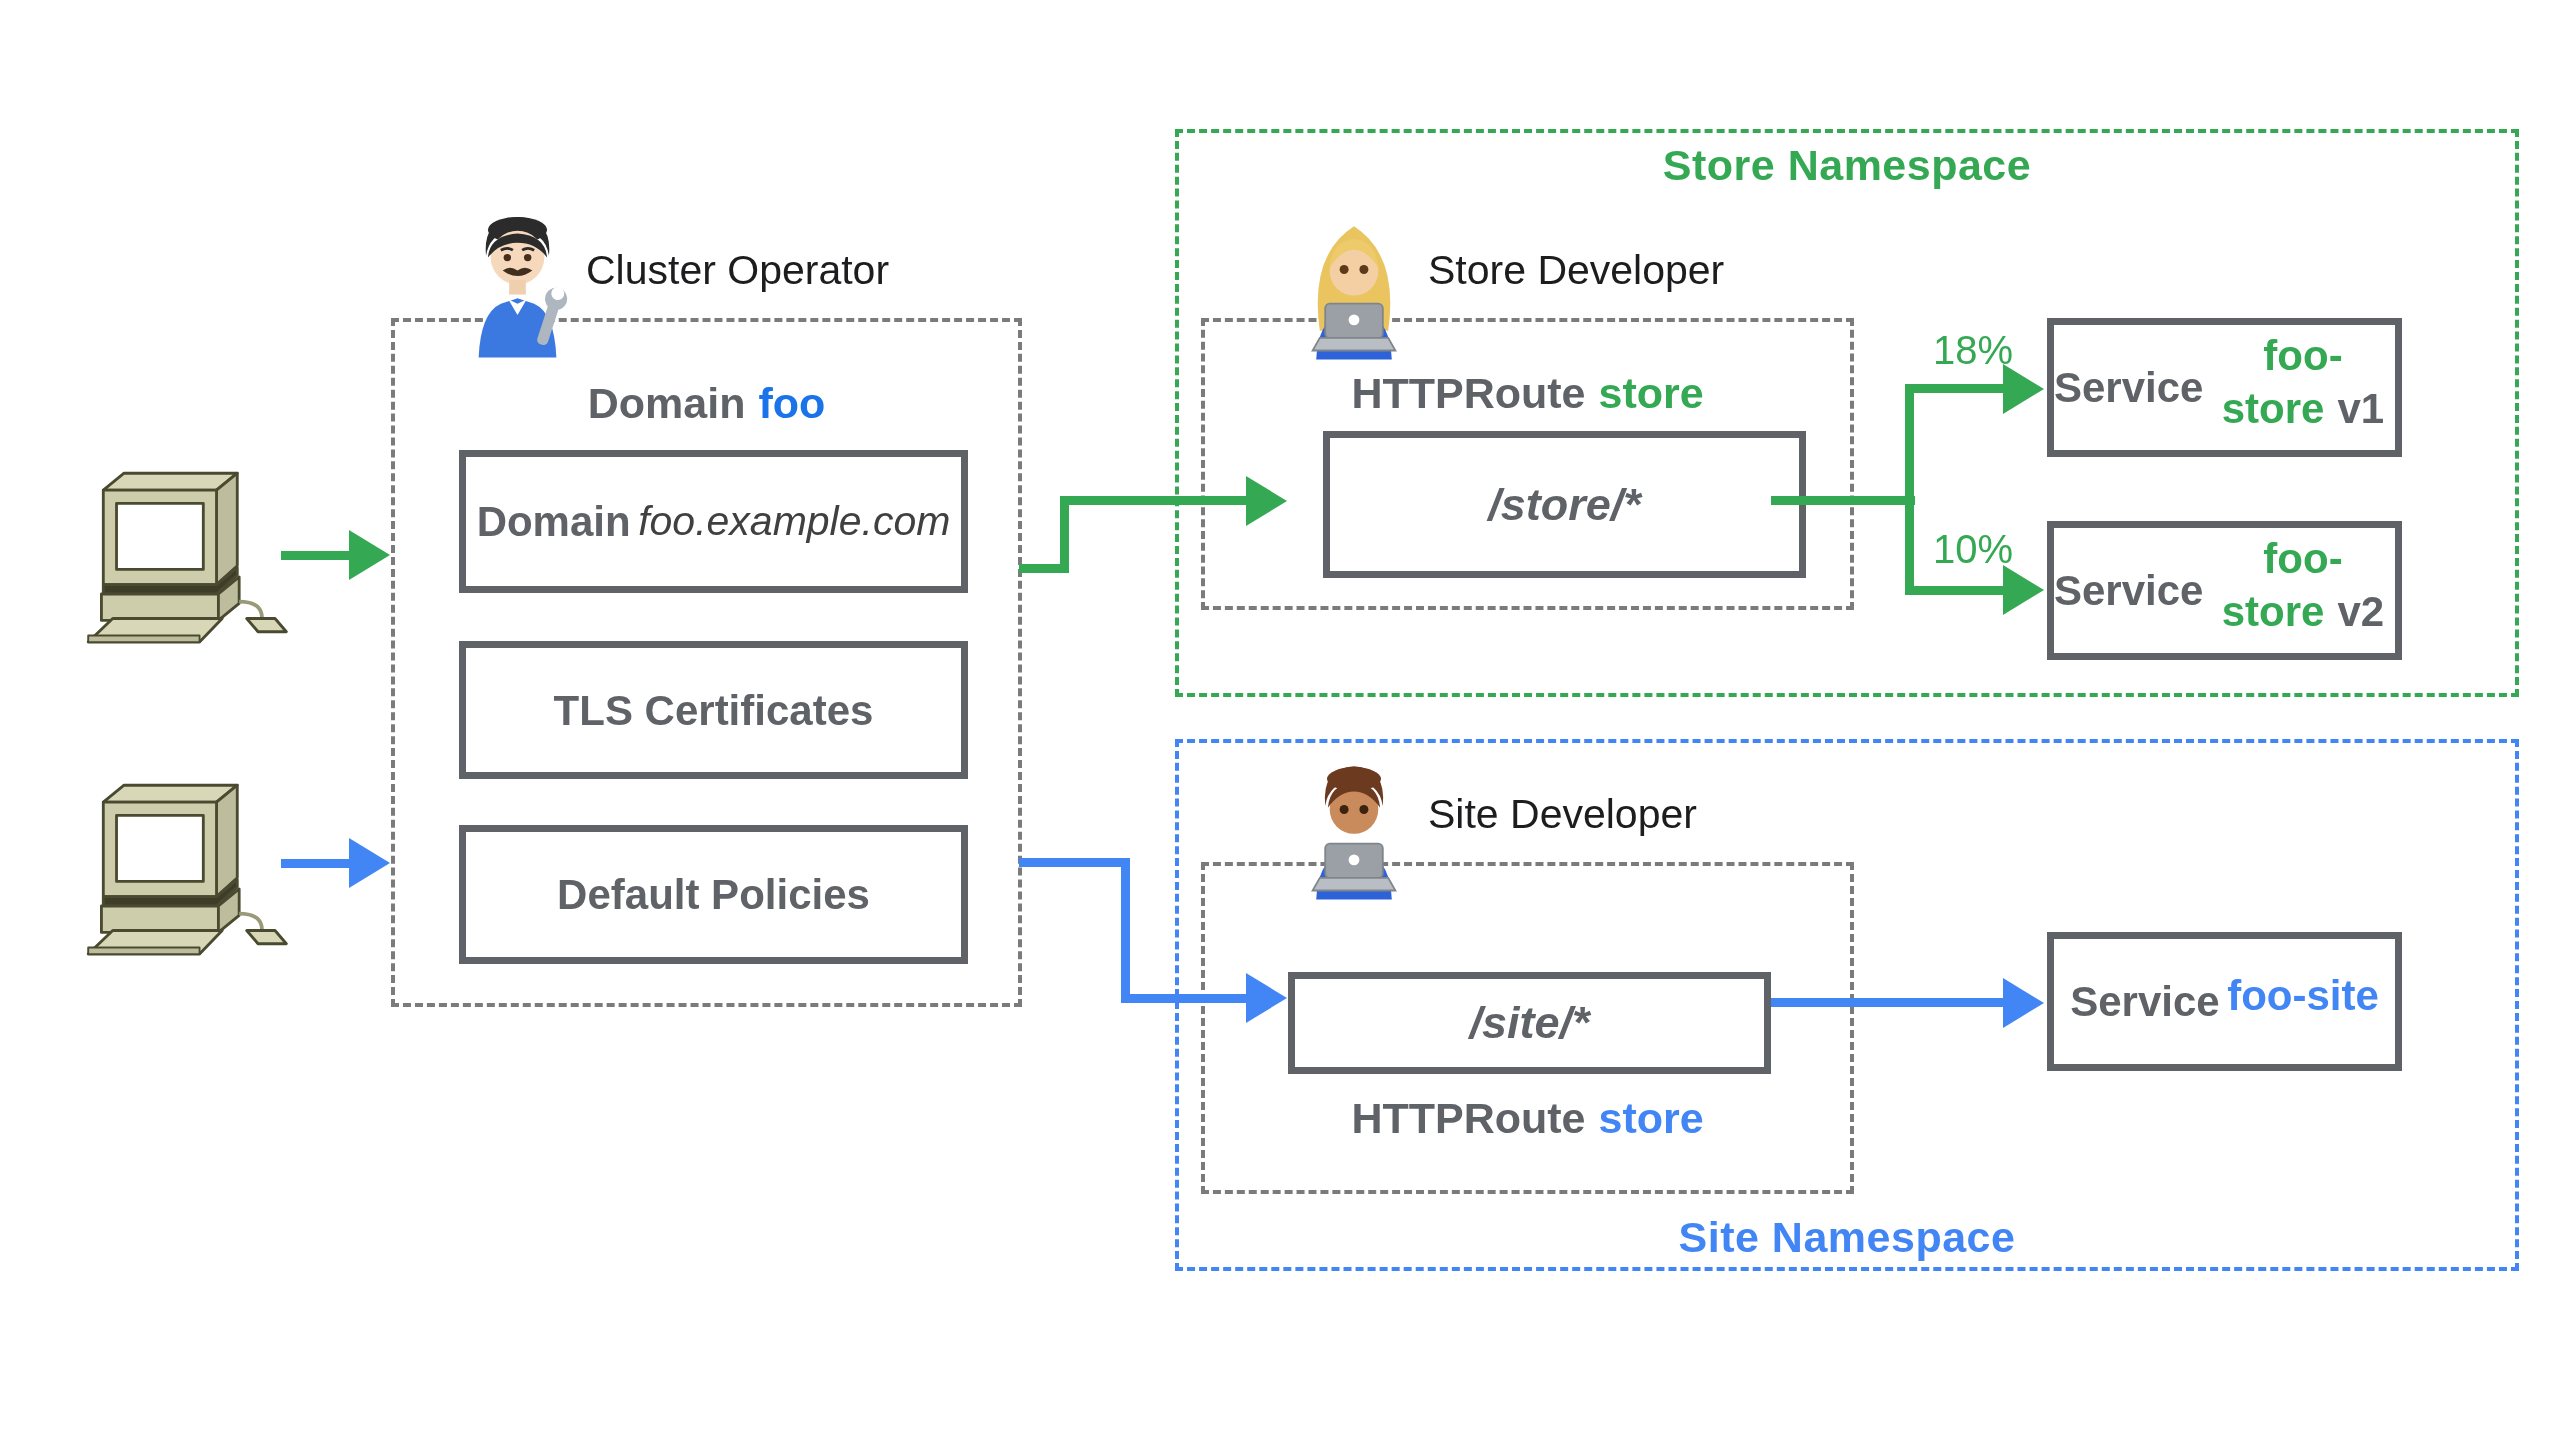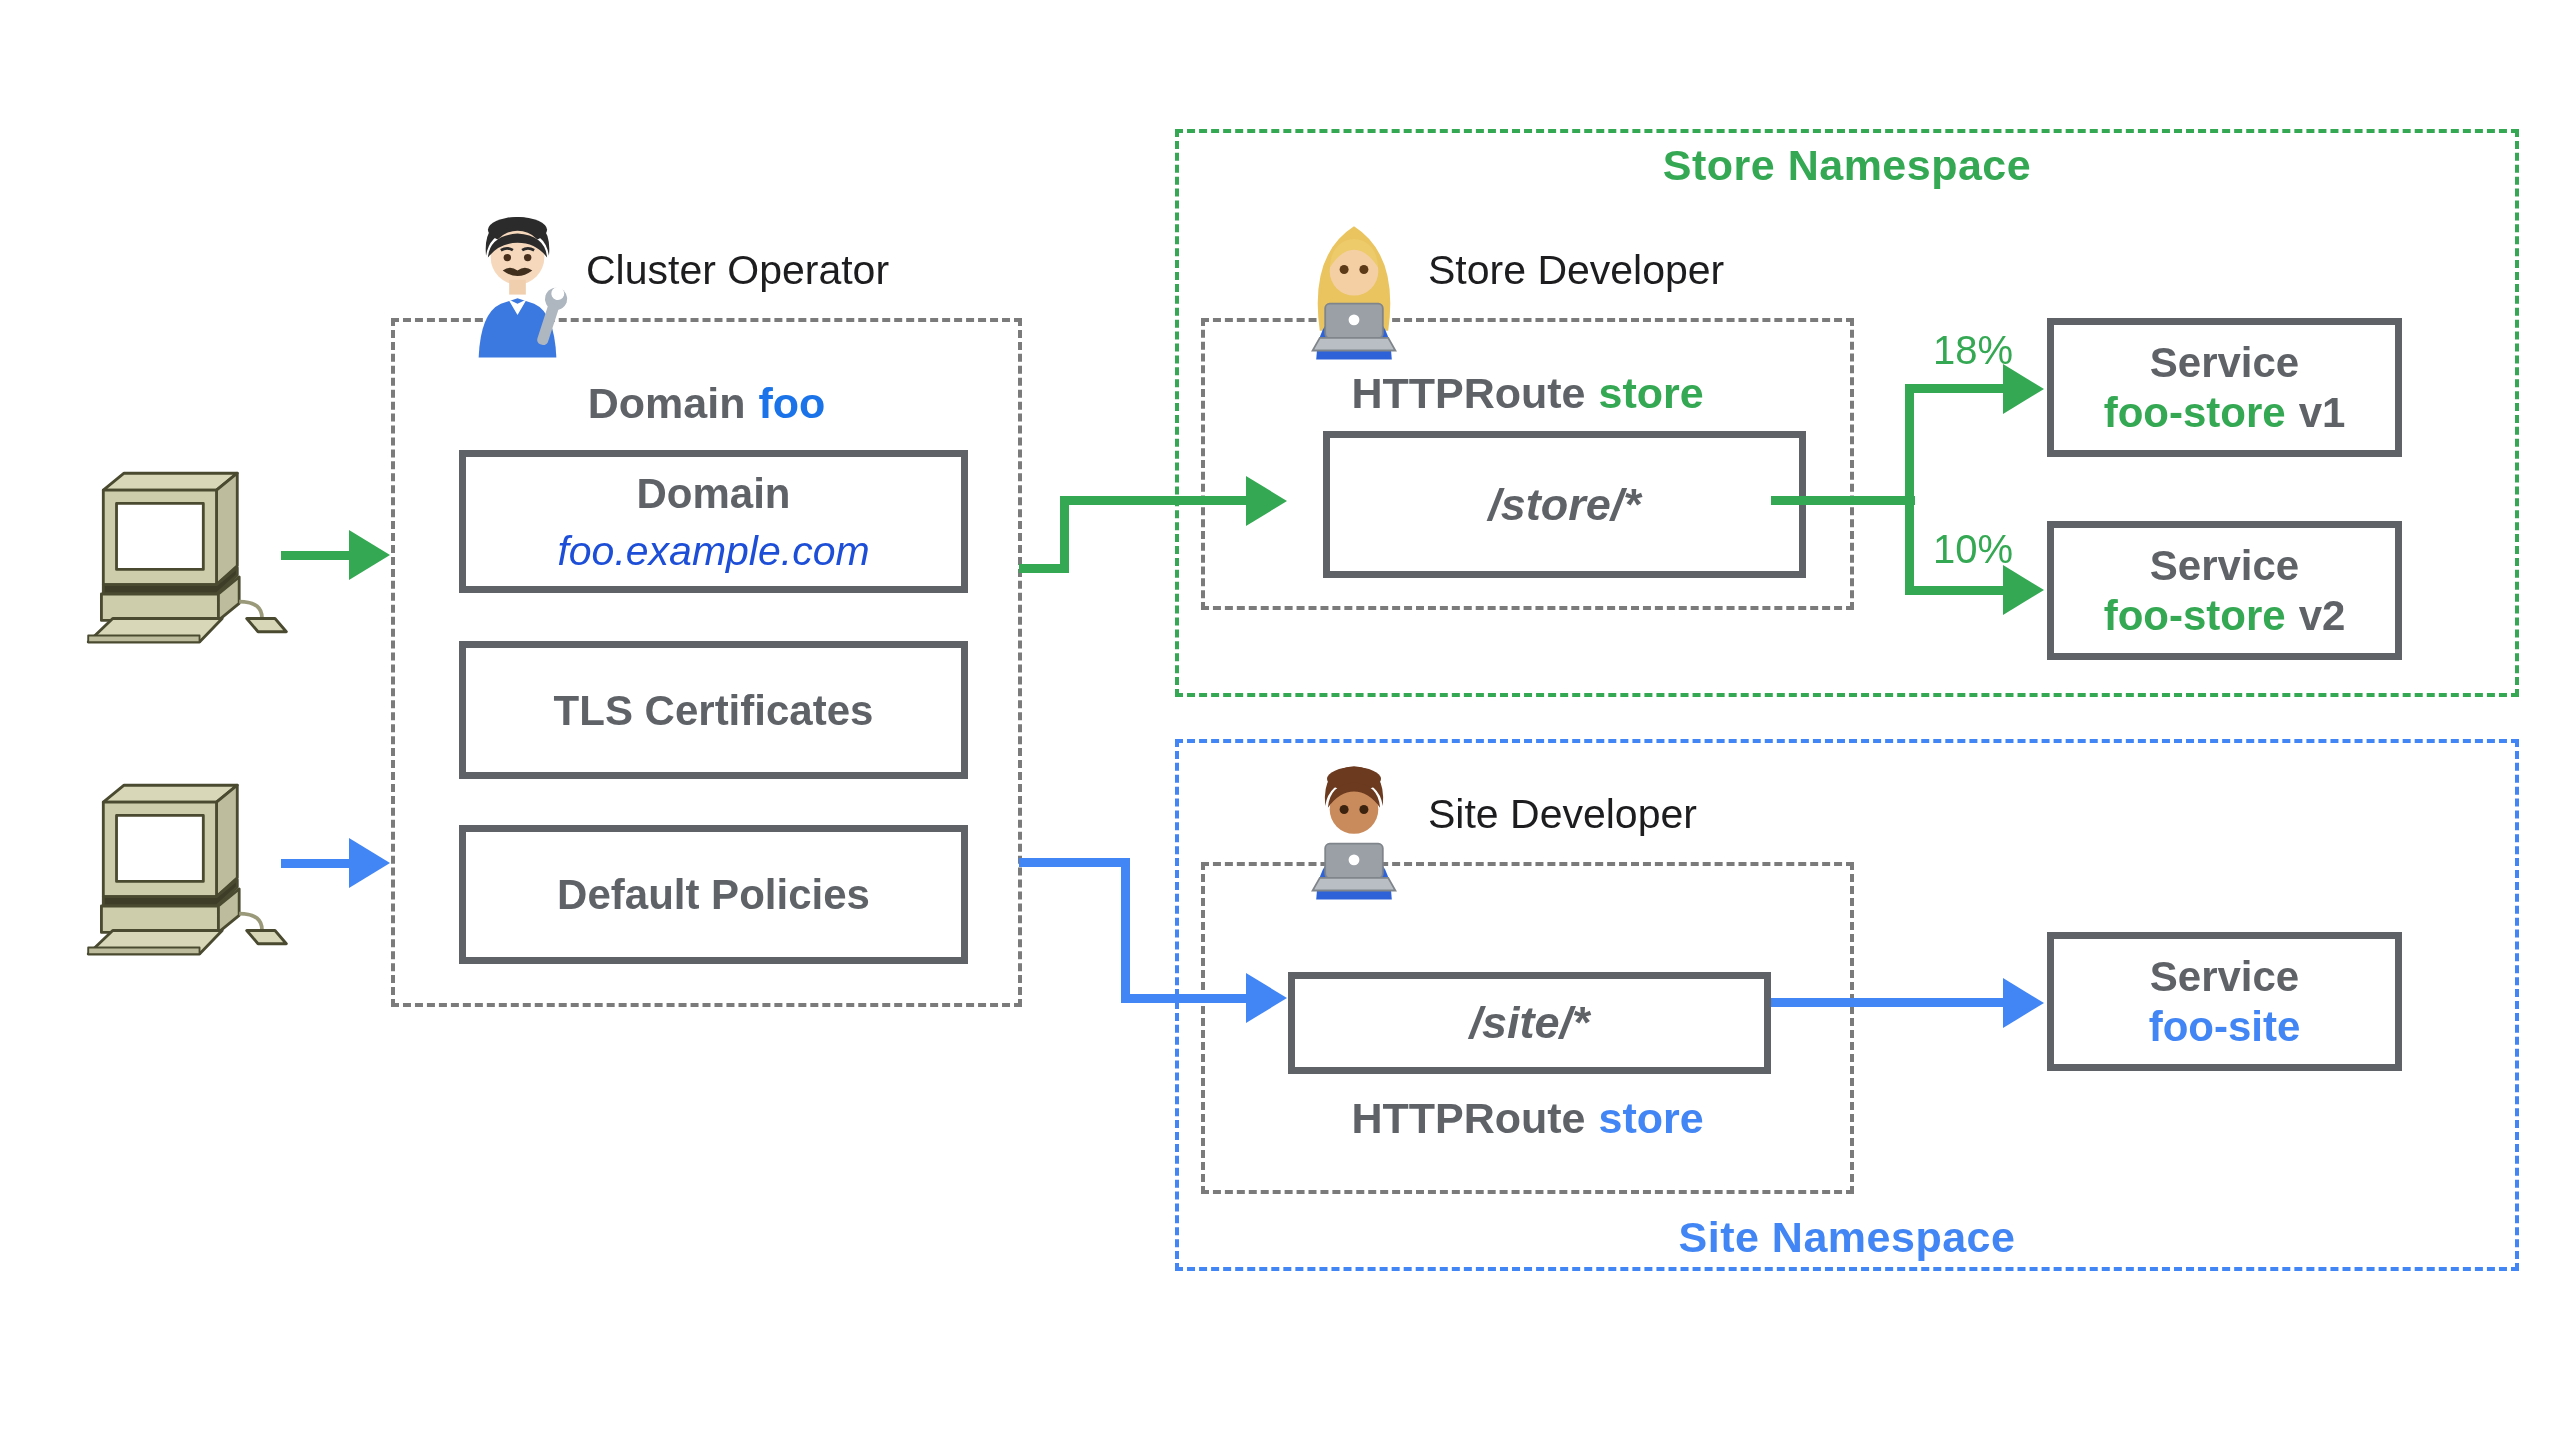--- a/index.html
+++ b/index.html
@@ -10,27 +10,27 @@
   .abs { position:absolute; }
 
   
   .dash-gray  { border:4.7px dashed #7b7b7b; }
   .dash-green { border:4.7px dashed #34A853; }
   .dash-blue  { border:4.7px dashed #4285F4; }
 
   
   .node {
     position:absolute; border:7.5px solid #5F6368; background:#ffffff;
-    box-sizing:border-box; display:flex; flex-direction:column;
+    box-sizing:border-box; display:flex; 
     align-items:center; justify-content:center; text-align:center; gap:7.5px;
     z-index:2;
   }
 
   .t-gray   { color:#5F6368; }
-  .t-gray2  { color:#1d4ed8; }
+  .t-gray2  { color:#404040; }
   .t-green  { color:#34A853; }
   .t-blue   { color:#4285F4; }
   .t-deepblue { color:#1A73E8; }
   .t-black  { color:#1d1d1f; }
 
   .ns-title   { font-size:43px; font-weight:bold; letter-spacing:0.5px; }
   .group-title{ font-size:43px; font-weight:bold; }
   .node-title { font-size:42px; font-weight:bold; line-height:53px; }
   .node-sub   { font-size:41px; font-style:italic; line-height:49px; }
   .role-label { font-size:41px; }

